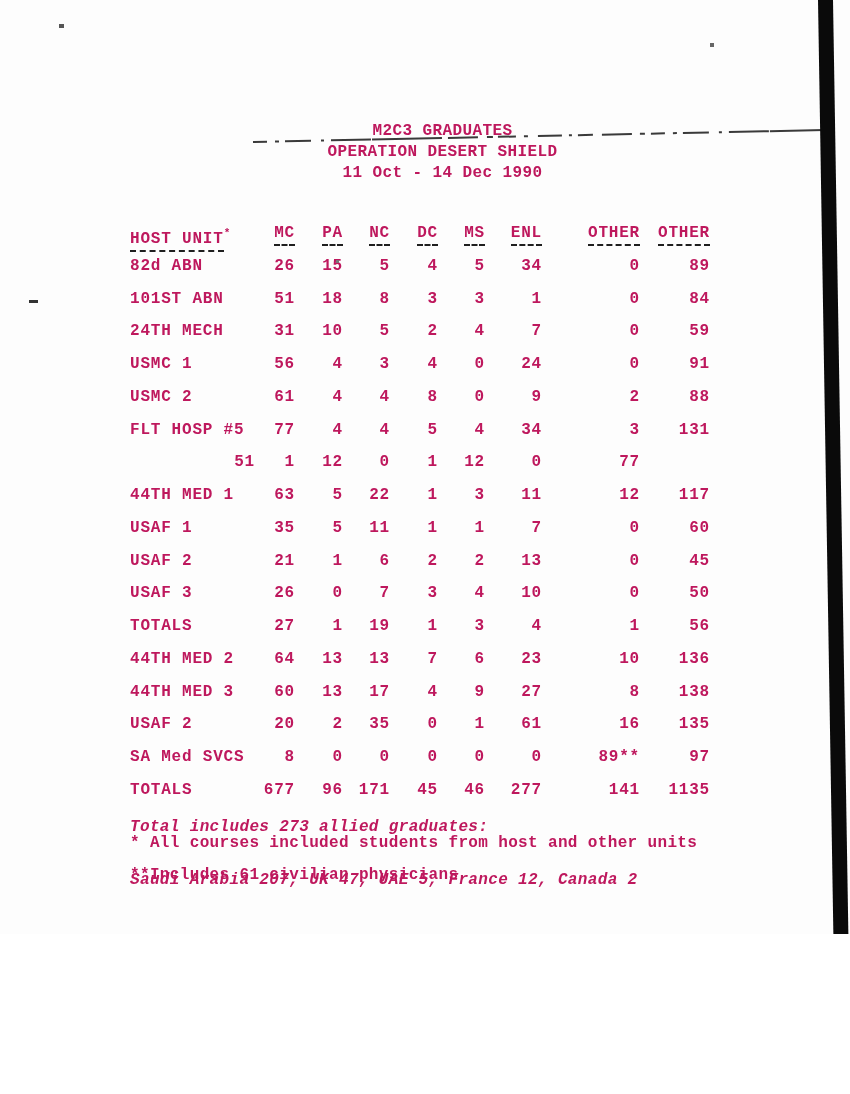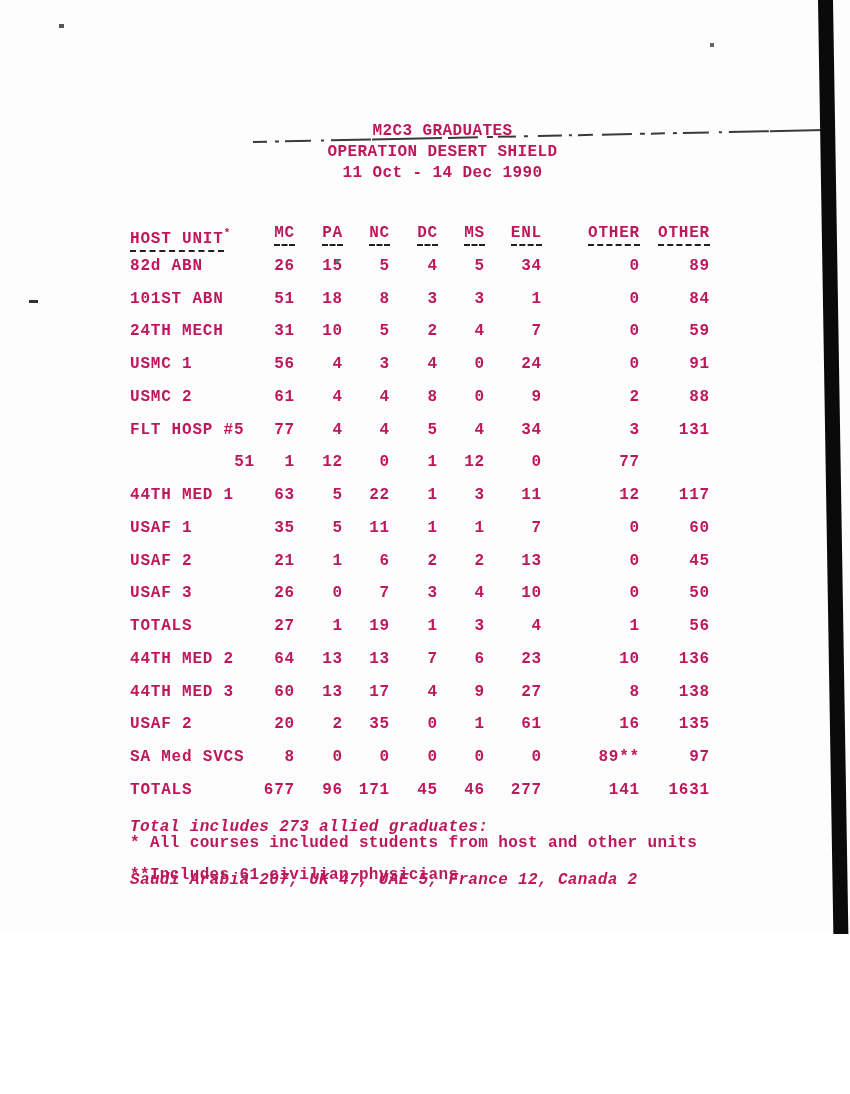--- a/index.html
+++ b/index.html
@@ -279,21 +279,21 @@
         </div>
         <div class="trow">
           <div class="cell c-left">TOTALS</div>
           <div class="cell c-right">677</div>
           <div class="cell c-right">96</div>
           <div class="cell c-right">171</div>
           <div class="cell c-right">45</div>
           <div class="cell c-right">46</div>
           <div class="cell c-right">277</div>
           <div class="cell c-center">141</div>
-          <div class="cell c-right">1631</div>
+          <div class="cell c-right">1135</div>
         </div>
       </div>
   </div>
 
   <div class="note note-allied">
     <div>Total includes 273 allied graduates:</div>
     <div>Saudi Arabia 207, UK 47, UAE 5, France 12, Canada 2</div>
   </div>
   <div class="note footnote-1">* All courses included students from host and other units</div>
   <div class="note footnote-2">**Includes 61 civilian physicians</div>

